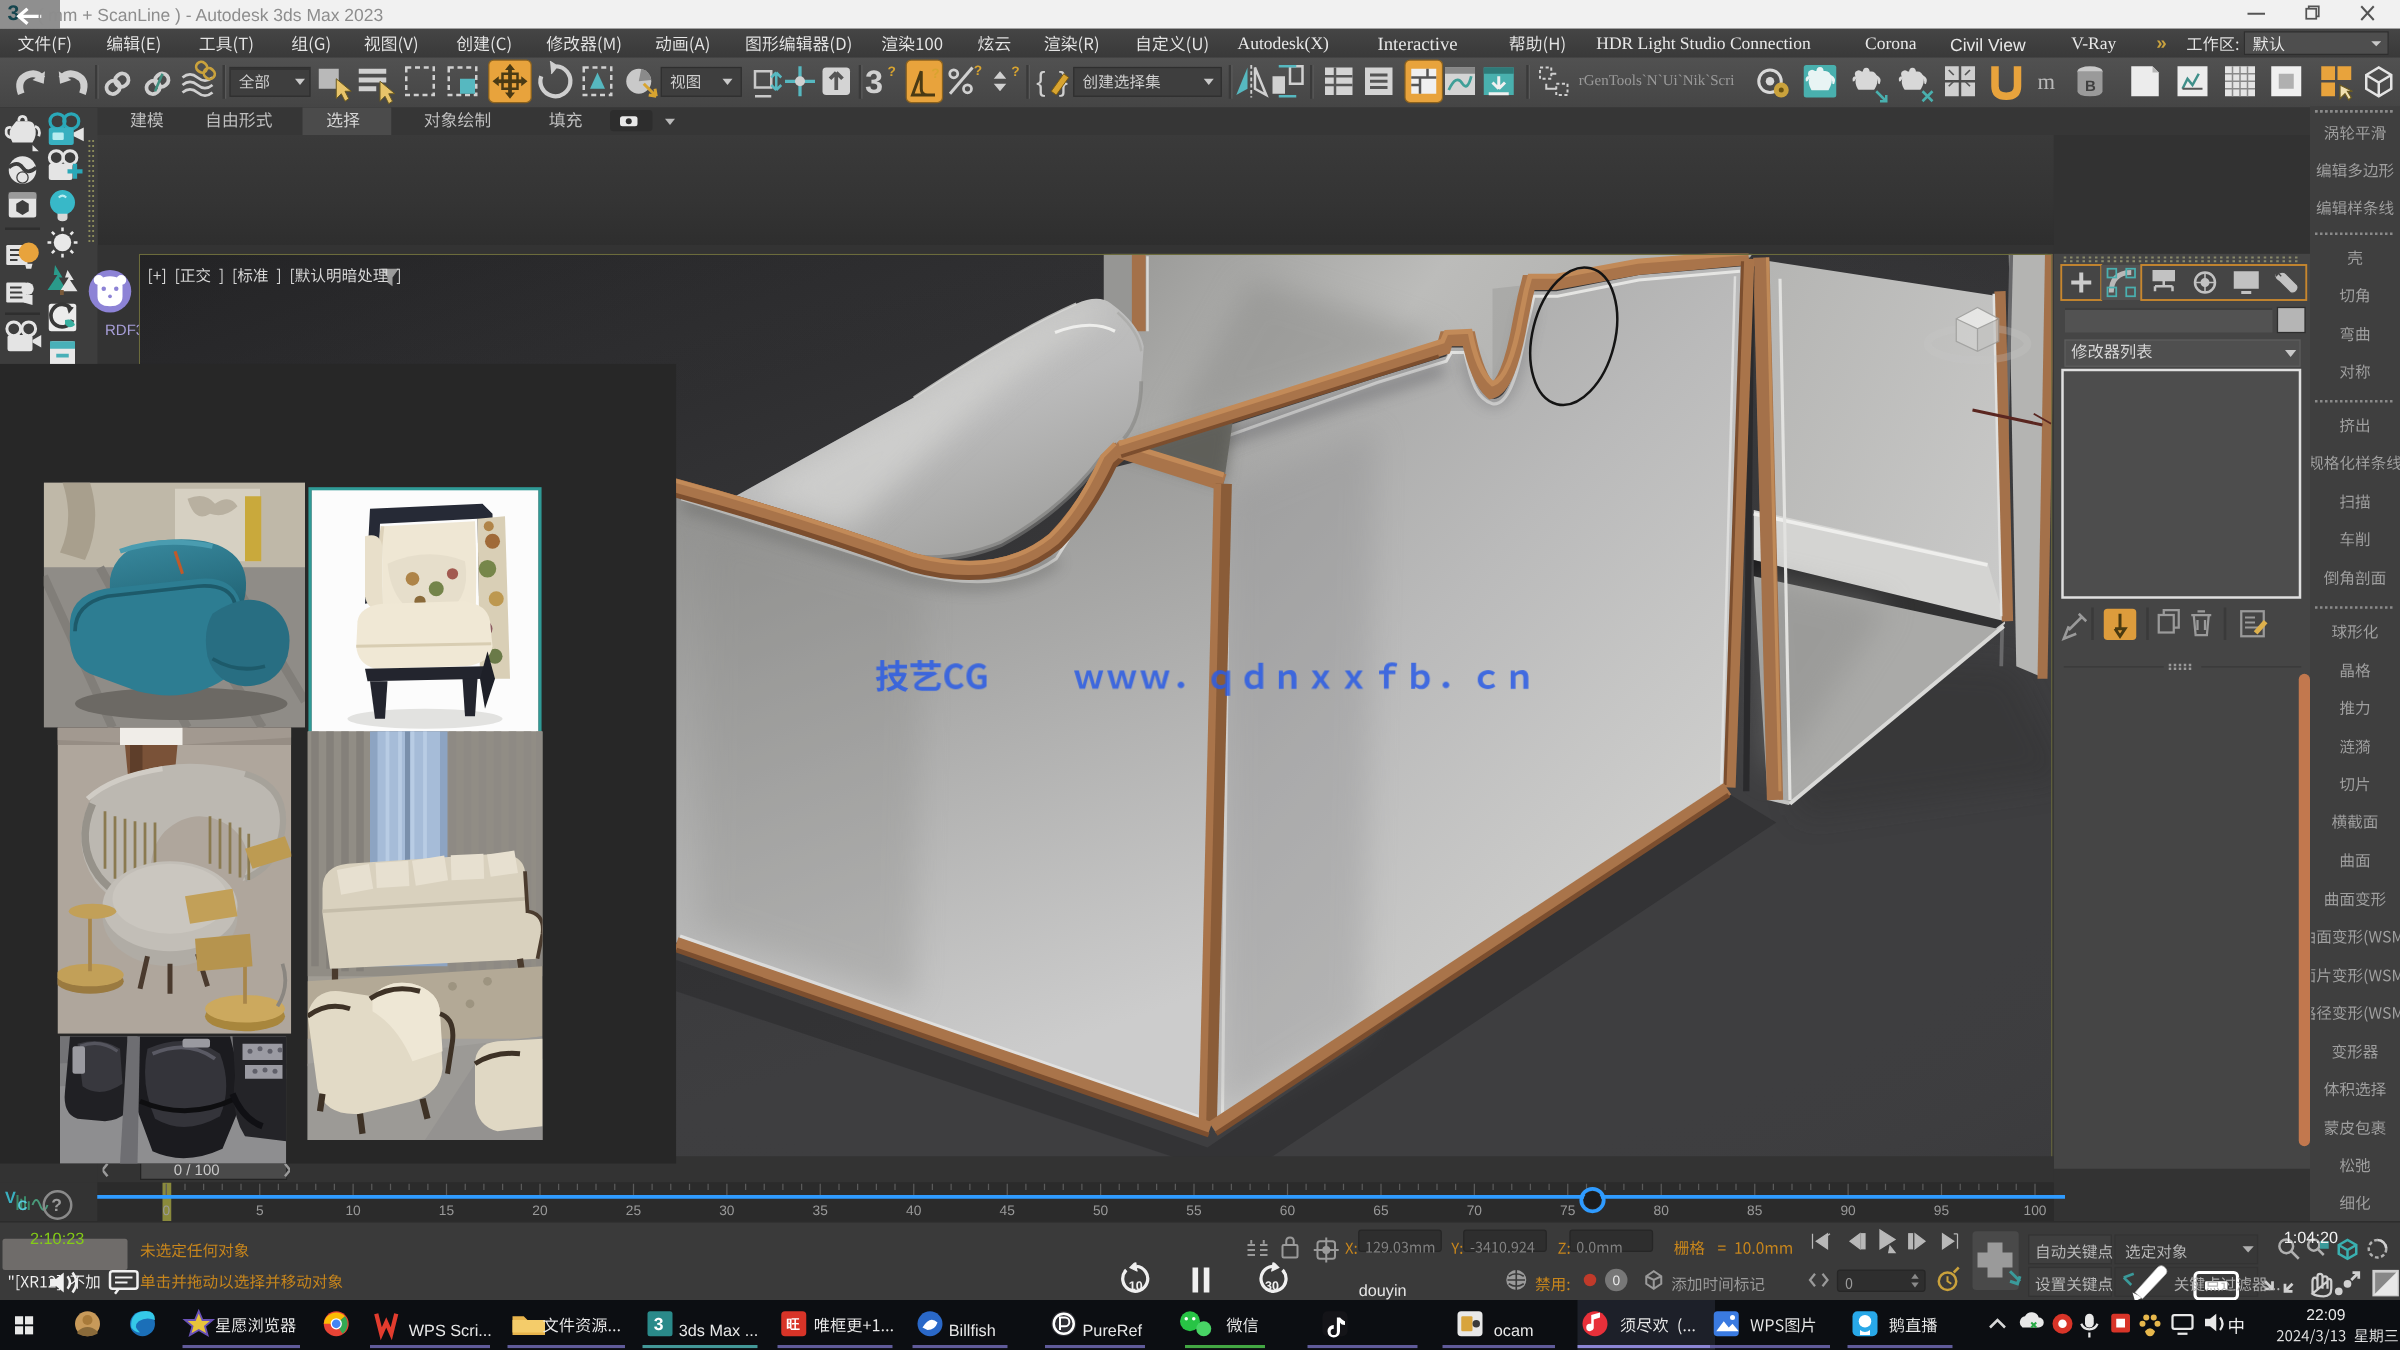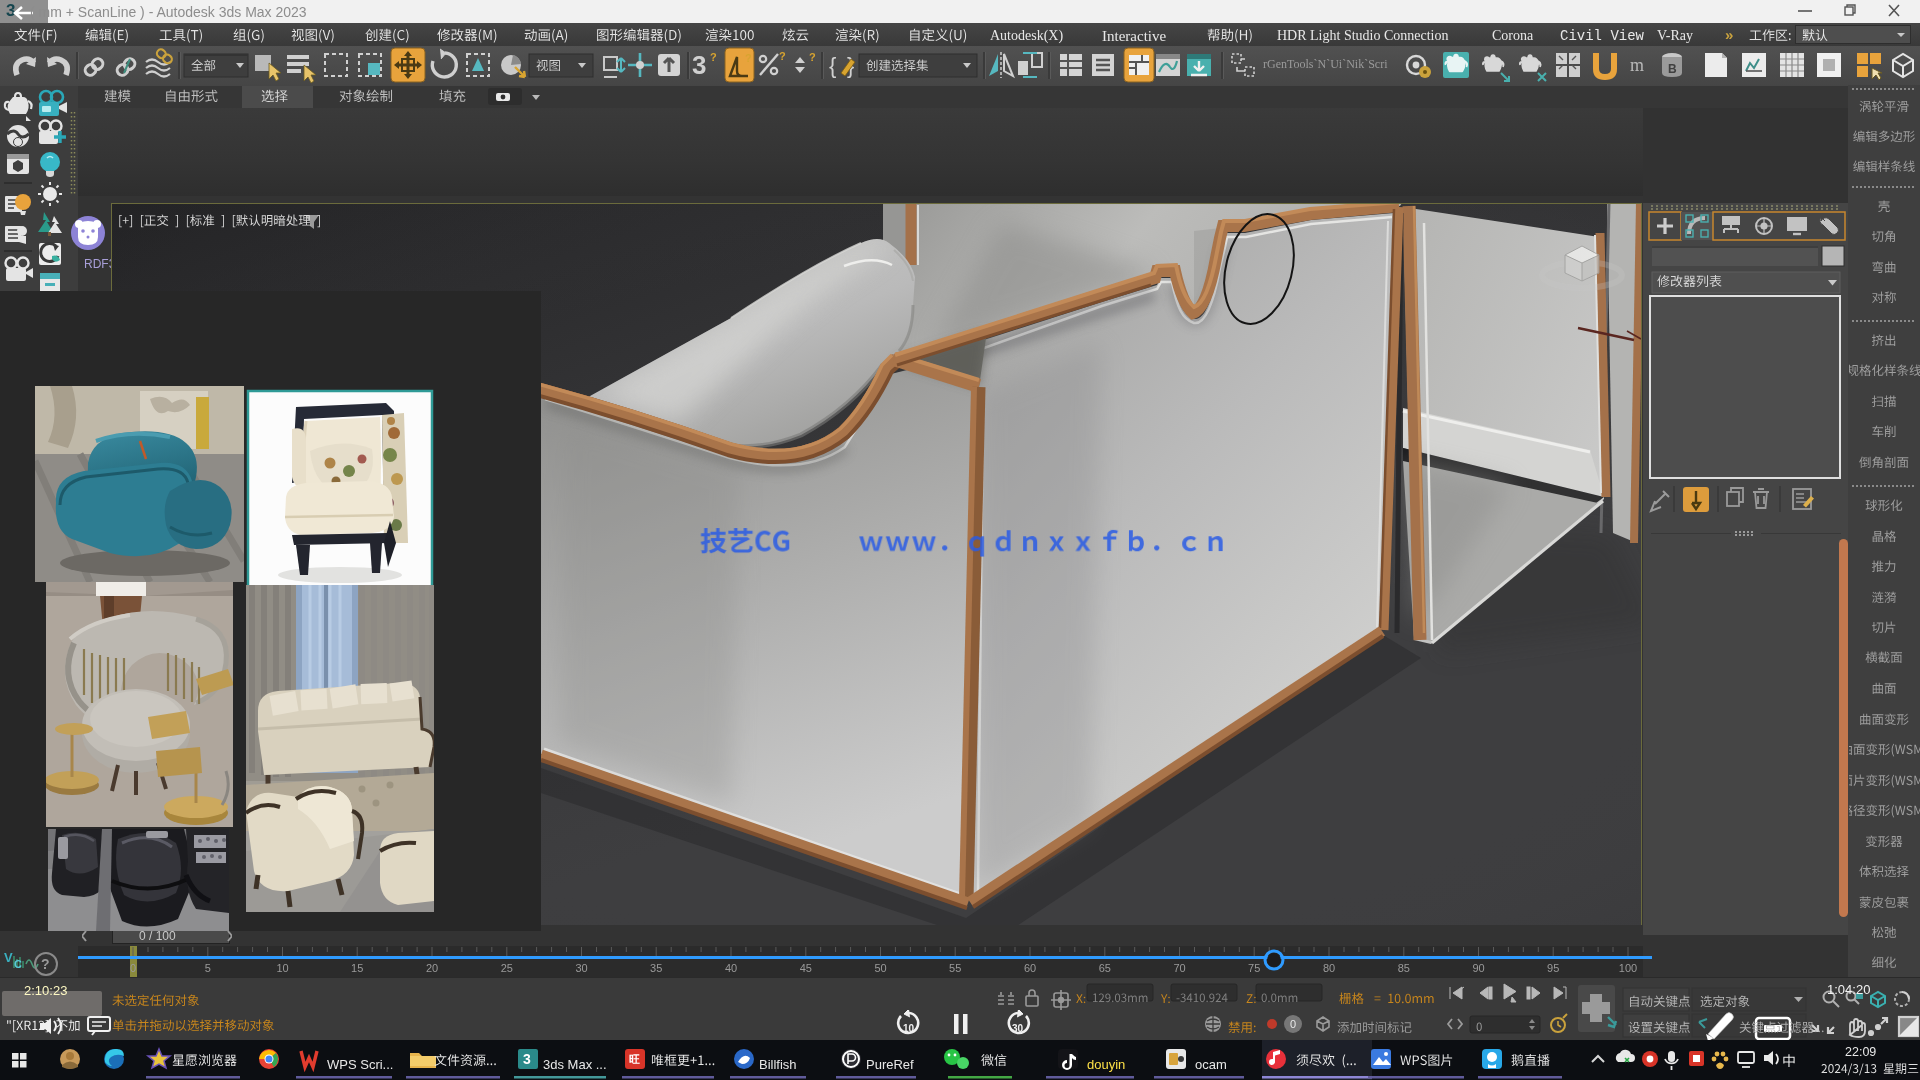--- a/index.html
+++ b/index.html
@@ -23,21 +23,21 @@
 <rect x="55" y="7" width="8" height="8" fill="none" stroke="#555" stroke-width="1.4"></rect>
 <path d="M57 7 V5 H65 V13 H63" fill="none" stroke="#555" stroke-width="1.4"></path>
 <path d="M99 5 L109 16 M109 5 L99 16" stroke="#555" stroke-width="1.6"></path>
 </svg>
 
 <div class="abs" style="left:0;top:23px;width:1920px;height:23px;background:linear-gradient(#454545,#393939)"></div>
 <div class="lat" style="left:990px;top:28px;font-size:14px;color:#e8e8e8;font-family:'Liberation Serif',serif">Autodesk(X)</div>
 <div class="lat" style="left:1102px;top:28px;font-size:15px;color:#e8e8e8;font-family:'Liberation Serif',serif">Interactive</div>
 <div class="lat" style="left:1277px;top:28px;font-size:14px;color:#e8e8e8;font-family:Liberation Serif, serif">HDR Light Studio Connection</div>
 <div class="lat" style="left:1492px;top:28px;font-size:14px;color:#e8e8e8;font-family:'Liberation Serif',serif">Corona</div>
-<div class="lat" style="left:1560px;top:28px;font-size:14px;color:#e8e8e8;font-family:Liberation Mono, monospace">Civil View</div>
+<div class="lat" style="left:1560px;top:28px;font-size:14px;color:#e8e8e8;font-family:Liberation Sans, sans-serif">Civil View</div>
 <div class="lat" style="left:1657px;top:28px;font-size:14px;color:#e8e8e8;font-family:Liberation Serif, serif">V-Ray</div>
 <div class="lat" style="left:1725px;top:26px;font-size:15px;color:#c9a23f;font-weight:bold">»</div>
 <div class="abs" style="left:1795px;top:25px;width:116px;height:19px;background:#4e4e4e;border:1px solid #2e2e2e"></div>
 <svg class="abs" style="left:1896px;top:32px" width="10" height="6" viewBox="0 0 10 6">
       <path d="M1 1 L5 5 L9 1 Z" fill="#c9c9c9"></path>
     </svg>
 
 <div class="abs" style="left:0;top:46px;width:1920px;height:40px;background:linear-gradient(#515151,#454545)"></div>
 <svg class="abs" style="left:0;top:46px" width="1920" height="40" viewBox="0 0 1920 40">
 <defs>
@@ -1148,21 +1148,21 @@
 <rect x="1470" y="39" width="70" height="17" rx="2" fill="#2e2e2e" stroke="#262626"></rect>
 <path d="M 1532 42 l 3 4 h -6 z M 1532 53 l 3 -4 h -6 z" fill="#8a8a8a"></path>
 <g transform="translate(1550,39)">
         <circle cx="8" cy="9" r="7" fill="none" stroke="#caa23c" stroke-width="2"></circle>
         <path d="M8 5 V9 L11 11" stroke="#caa23c" stroke-width="1.6" fill="none"></path>
         <path d="M13 2 l4 -4" stroke="#caa23c" stroke-width="2"></path>
       </g>
 </svg>
 
 <div class="abs" style="left:2px;top:991px;width:100px;height:25px;background:rgba(155,150,145,0.55);border-radius:2px"></div>
-<div class="lat" style="left:24px;top:983px;font-size:13px;color:#fef9c3">2:10:23</div>
+<div class="lat" style="left:24px;top:983px;font-size:13px;color:#84cc16">2:10:23</div>
 <svg class="abs" style="left:38px;top:1015px" width="75" height="22" viewBox="0 0 75 22">
 <path d="M2 8 H7 L13 3 V19 L7 14 H2 Z" fill="#f0f0f0"></path>
 <path d="M16 6 Q20 11 16 16 M20 3 Q26 11 20 19" stroke="#f0f0f0" stroke-width="2" fill="none"></path>
 <g transform="translate(50,0)">
         <rect x="0" y="2" width="22" height="14" rx="2" fill="none" stroke="#f0f0f0" stroke-width="2"></rect>
         <path d="M4 20 l3 -4" stroke="#f0f0f0" stroke-width="2"></path>
         <path d="M4 7 h14 M4 11 h10" stroke="#f0f0f0" stroke-width="1.6"></path>
       </g>
 </svg>
 
@@ -1296,21 +1296,21 @@
 <rect x="1738" y="12" width="16" height="11" rx="1.5" fill="none" stroke="#e8e8e8" stroke-width="1.8"></rect>
       <path d="M1742 27 h8" stroke="#e8e8e8" stroke-width="1.8"></path>
 <path d="M1764 15 h4 l5 -4 v14 l-5 -4 h-4 z" fill="#e8e8e8"></path>
       <path d="M1776 14 q4 5 0 10" stroke="#e8e8e8" stroke-width="1.8" fill="none"></path>
 </svg>
 <div class="lat" style="left:1845px;top:1045px;font-size:12.5px;color:#e8e8e8">22:09</div>
 <div class="lat" style="left:327px;top:1057px;font-size:13px;color:#e8e8e8">WPS Scri...</div>
 <div class="lat" style="left:543px;top:1057px;font-size:13px;color:#e8e8e8">3ds Max ...</div>
 <div class="lat" style="left:759px;top:1057px;font-size:13px;color:#e8e8e8">Billfish</div>
 <div class="lat" style="left:866px;top:1057px;font-size:13px;color:#e8e8e8">PureRef</div>
-<div class="lat" style="left:1087px;top:1057px;font-size:13px;color:#fde047">douyin</div>
+<div class="lat" style="left:1087px;top:1025px;font-size:13px;color:#e5e5e5">douyin</div>
 <div class="lat" style="left:1195px;top:1057px;font-size:13px;color:#e8e8e8">ocam</div>
 
 <svg class="abs" style="left:0;top:1076px" width="1920" height="3" viewBox="0 0 1920 3">
 <g fill="#6a64aa" opacity="0.9">
 <rect x="146" y="0" width="94" height="2.5"></rect>
         <rect x="296" y="0" width="96" height="2.5"></rect>
 <rect x="406" y="0" width="94" height="2.5"></rect>
         <rect x="514" y="0" width="92" height="2.5" fill="#4aa8a8"></rect>
 <rect x="622" y="0" width="92" height="2.5"></rect>
         <rect x="730" y="0" width="76" height="2.5"></rect>

